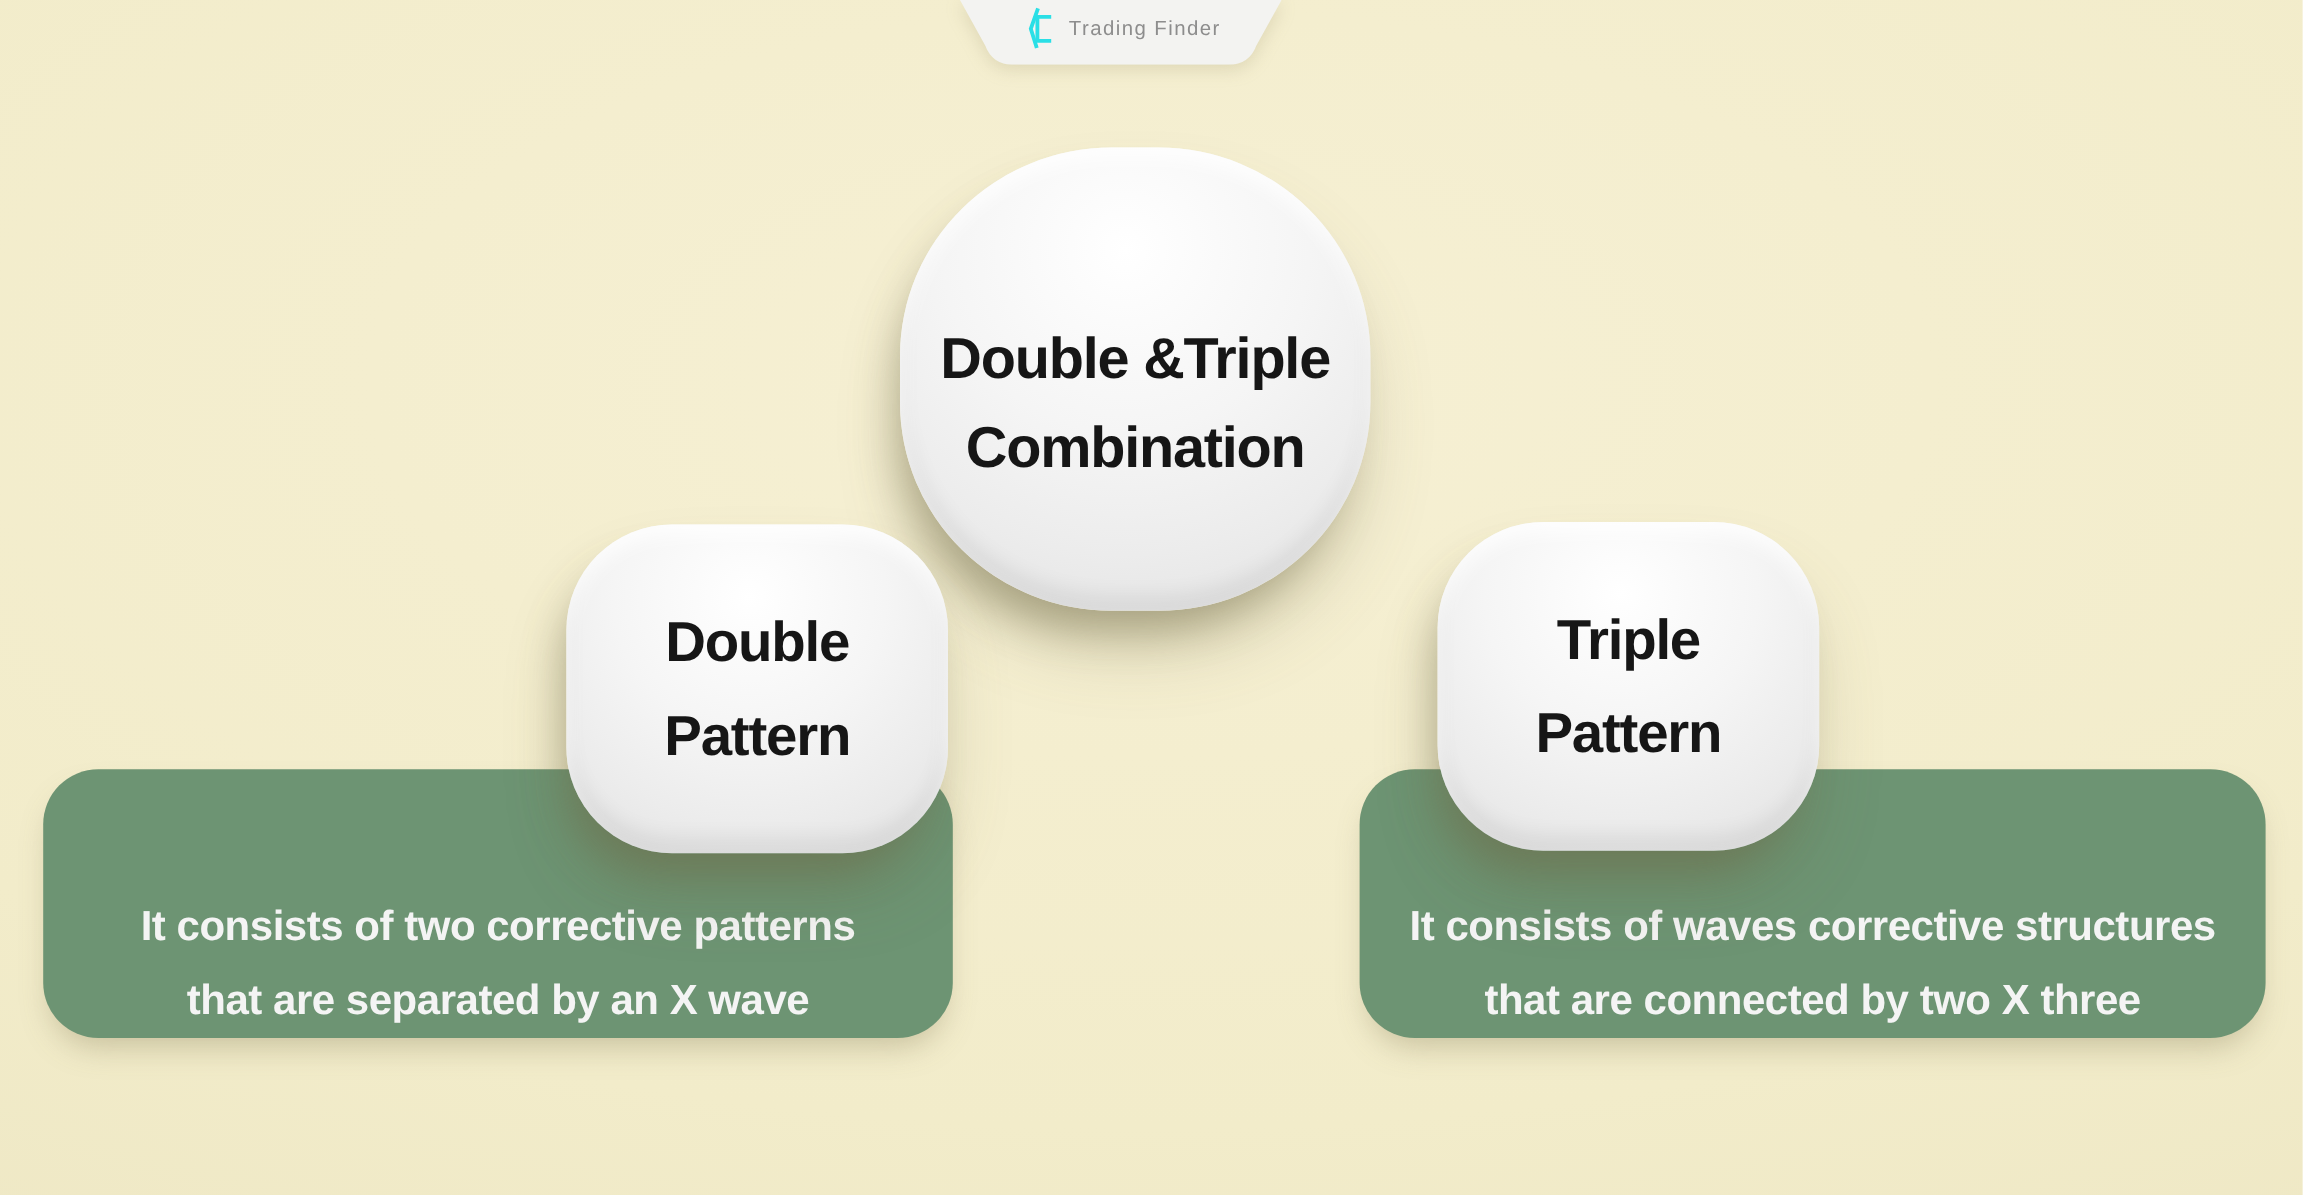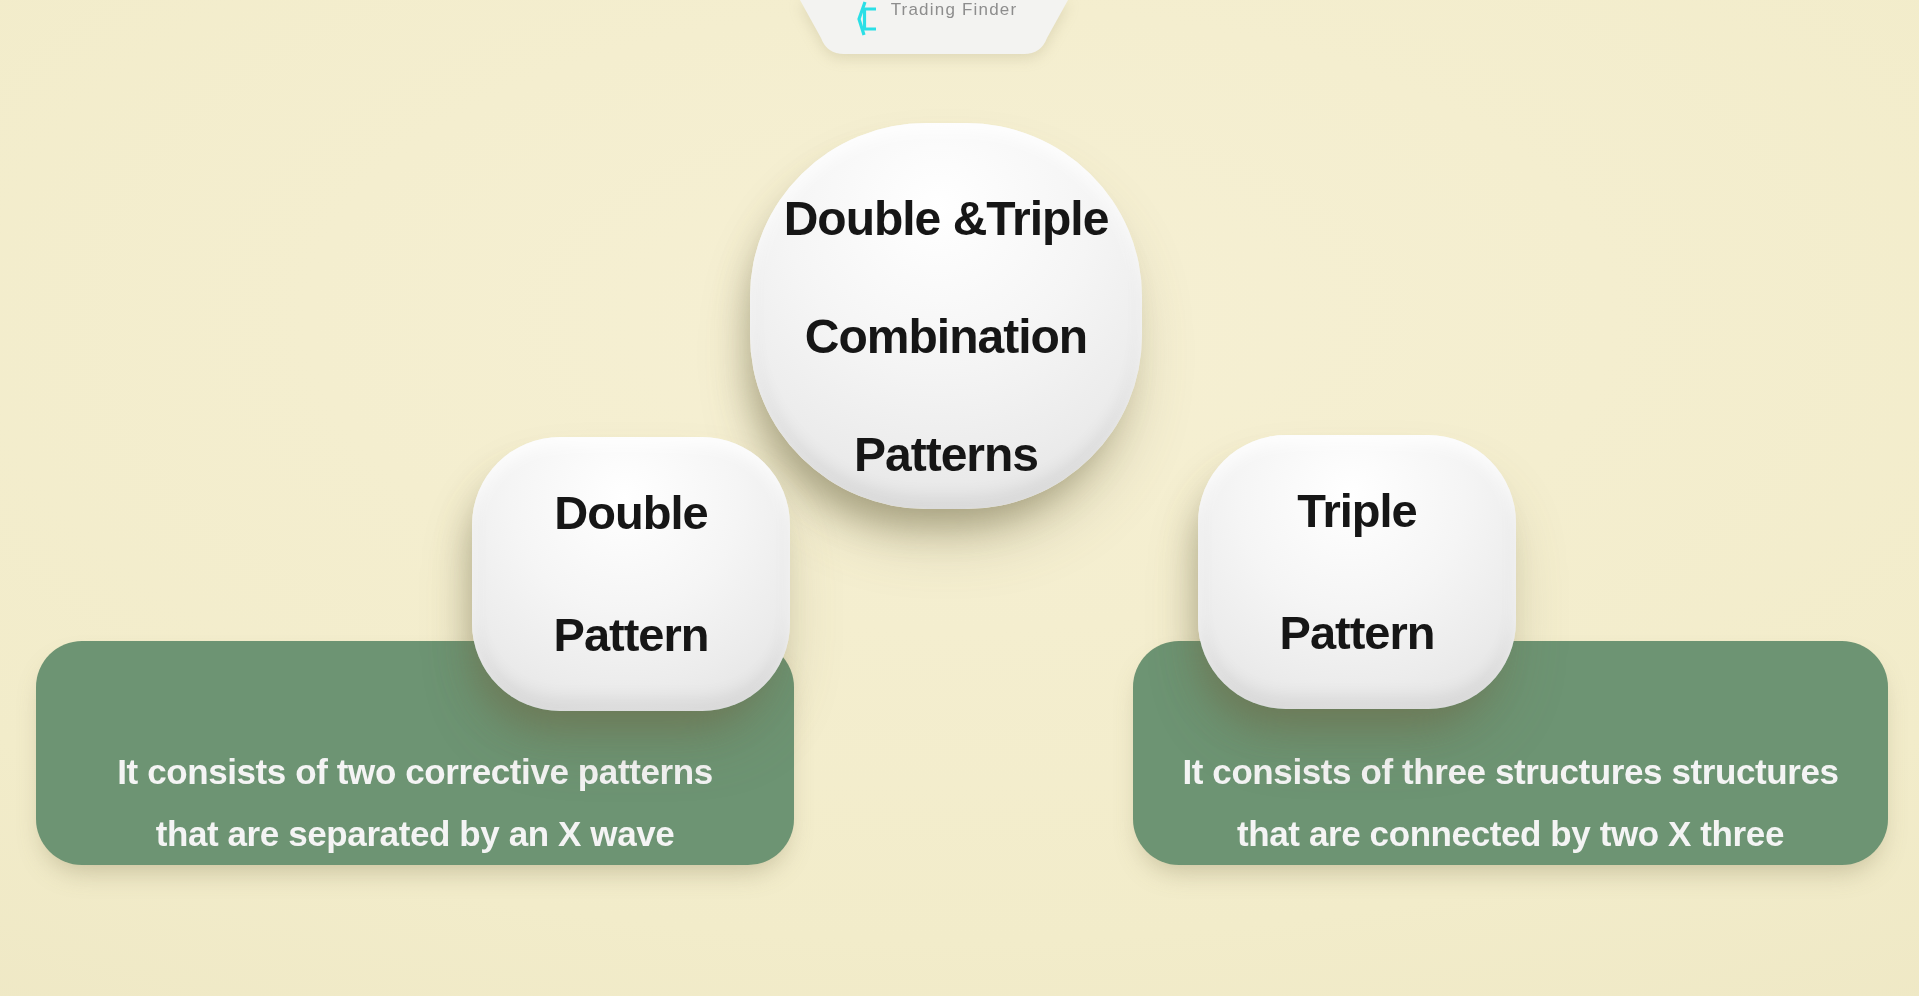--- a/index.html
+++ b/index.html
@@ -12,21 +12,21 @@
     position:relative;width:1919px;height:996px;overflow:hidden;
     background:
       radial-gradient(130% 120% at 50% 32%, #f6f0d4 0%, #f2ecca 52%, #ece5c1 86%, #e7dfb8 100%);
   }
 
   
   .badge{position:absolute;left:800px;top:0;width:268px;height:54px;z-index:9;}
   .badge-bg{position:absolute;left:0;top:0;width:268px;height:54px;
     filter:drop-shadow(0 4px 7px rgba(140,130,90,0.22));}
   .badge-content{
-    position:absolute;inset:0;display:flex;justify-content:center;
+    position:absolute;inset:0;display:flex;align-items:center;justify-content:center;
     gap:10px;padding-bottom:6px;box-sizing:border-box;
   }
   .logo-icon{display:block;}
   .brand-name{
     font-size:17px;font-weight:400;color:#8d8d8d;letter-spacing:1.2px;white-space:nowrap;
   }
 
   
   .desc{
     position:absolute;top:641px;height:224px;border-radius:46px;
@@ -45,21 +45,20 @@
   
   .node{
     position:absolute;display:flex;flex-direction:column;align-items:center;justify-content:center;
     color:#161616;z-index:3;box-sizing:border-box;
     background:radial-gradient(circle at 48% 22%, #ffffff 0%, #f5f5f5 42%, #ececec 70%, #e0e0e0 100%);
     box-shadow:
       -12px 26px 34px -10px rgba(110,104,68,0.42),
       0 38px 64px -14px rgba(110,104,68,0.30),
       inset 0 9px 16px rgba(255,255,255,0.85),
       inset 0 -12px 18px rgba(0,0,0,0.07);
-    gap: 44px;
   }
   .node-line{font-weight:700;white-space:nowrap;text-align:center;letter-spacing:-1px;}
 
   .node-center{left:750px;top:123px;width:392px;height:386px;border-radius:45%;padding-top:42px;}
   .node-center .node-line{font-size:48px;line-height:74px;}
 
   .node-small{width:318px;height:274px;border-radius:88px;}
   .node-double{left:472px;top:437px;}
   .node-triple{left:1198px;top:435px;}
   .node-small .node-line{font-size:47px;line-height:78px;}
@@ -81,28 +80,27 @@
       <span class="brand-name">Trading Finder</span>
     </div>
   </div>
 
   <div class="desc desc-left">
     <div class="desc-line">It consists of two corrective patterns</div>
     <div class="desc-line">that are separated by an X wave</div>
   </div>
 
   <div class="desc desc-right">
-    <div class="desc-line">It consists of three structures structures</div>
+    <div class="desc-line">It consists of waves corrective structures</div>
     <div class="desc-line">that are connected by two X three</div>
   </div>
 
   <div class="node node-center">
     <div class="node-line">Double &amp;Triple</div>
     <div class="node-line">Combination</div>
-    <div class="node-line">Patterns</div>
   </div>
 
   <div class="node node-small node-double">
     <div class="node-line">Double</div>
     <div class="node-line">Pattern</div>
   </div>
 
   <div class="node node-small node-triple">
     <div class="node-line">Triple</div>
     <div class="node-line">Pattern</div>

